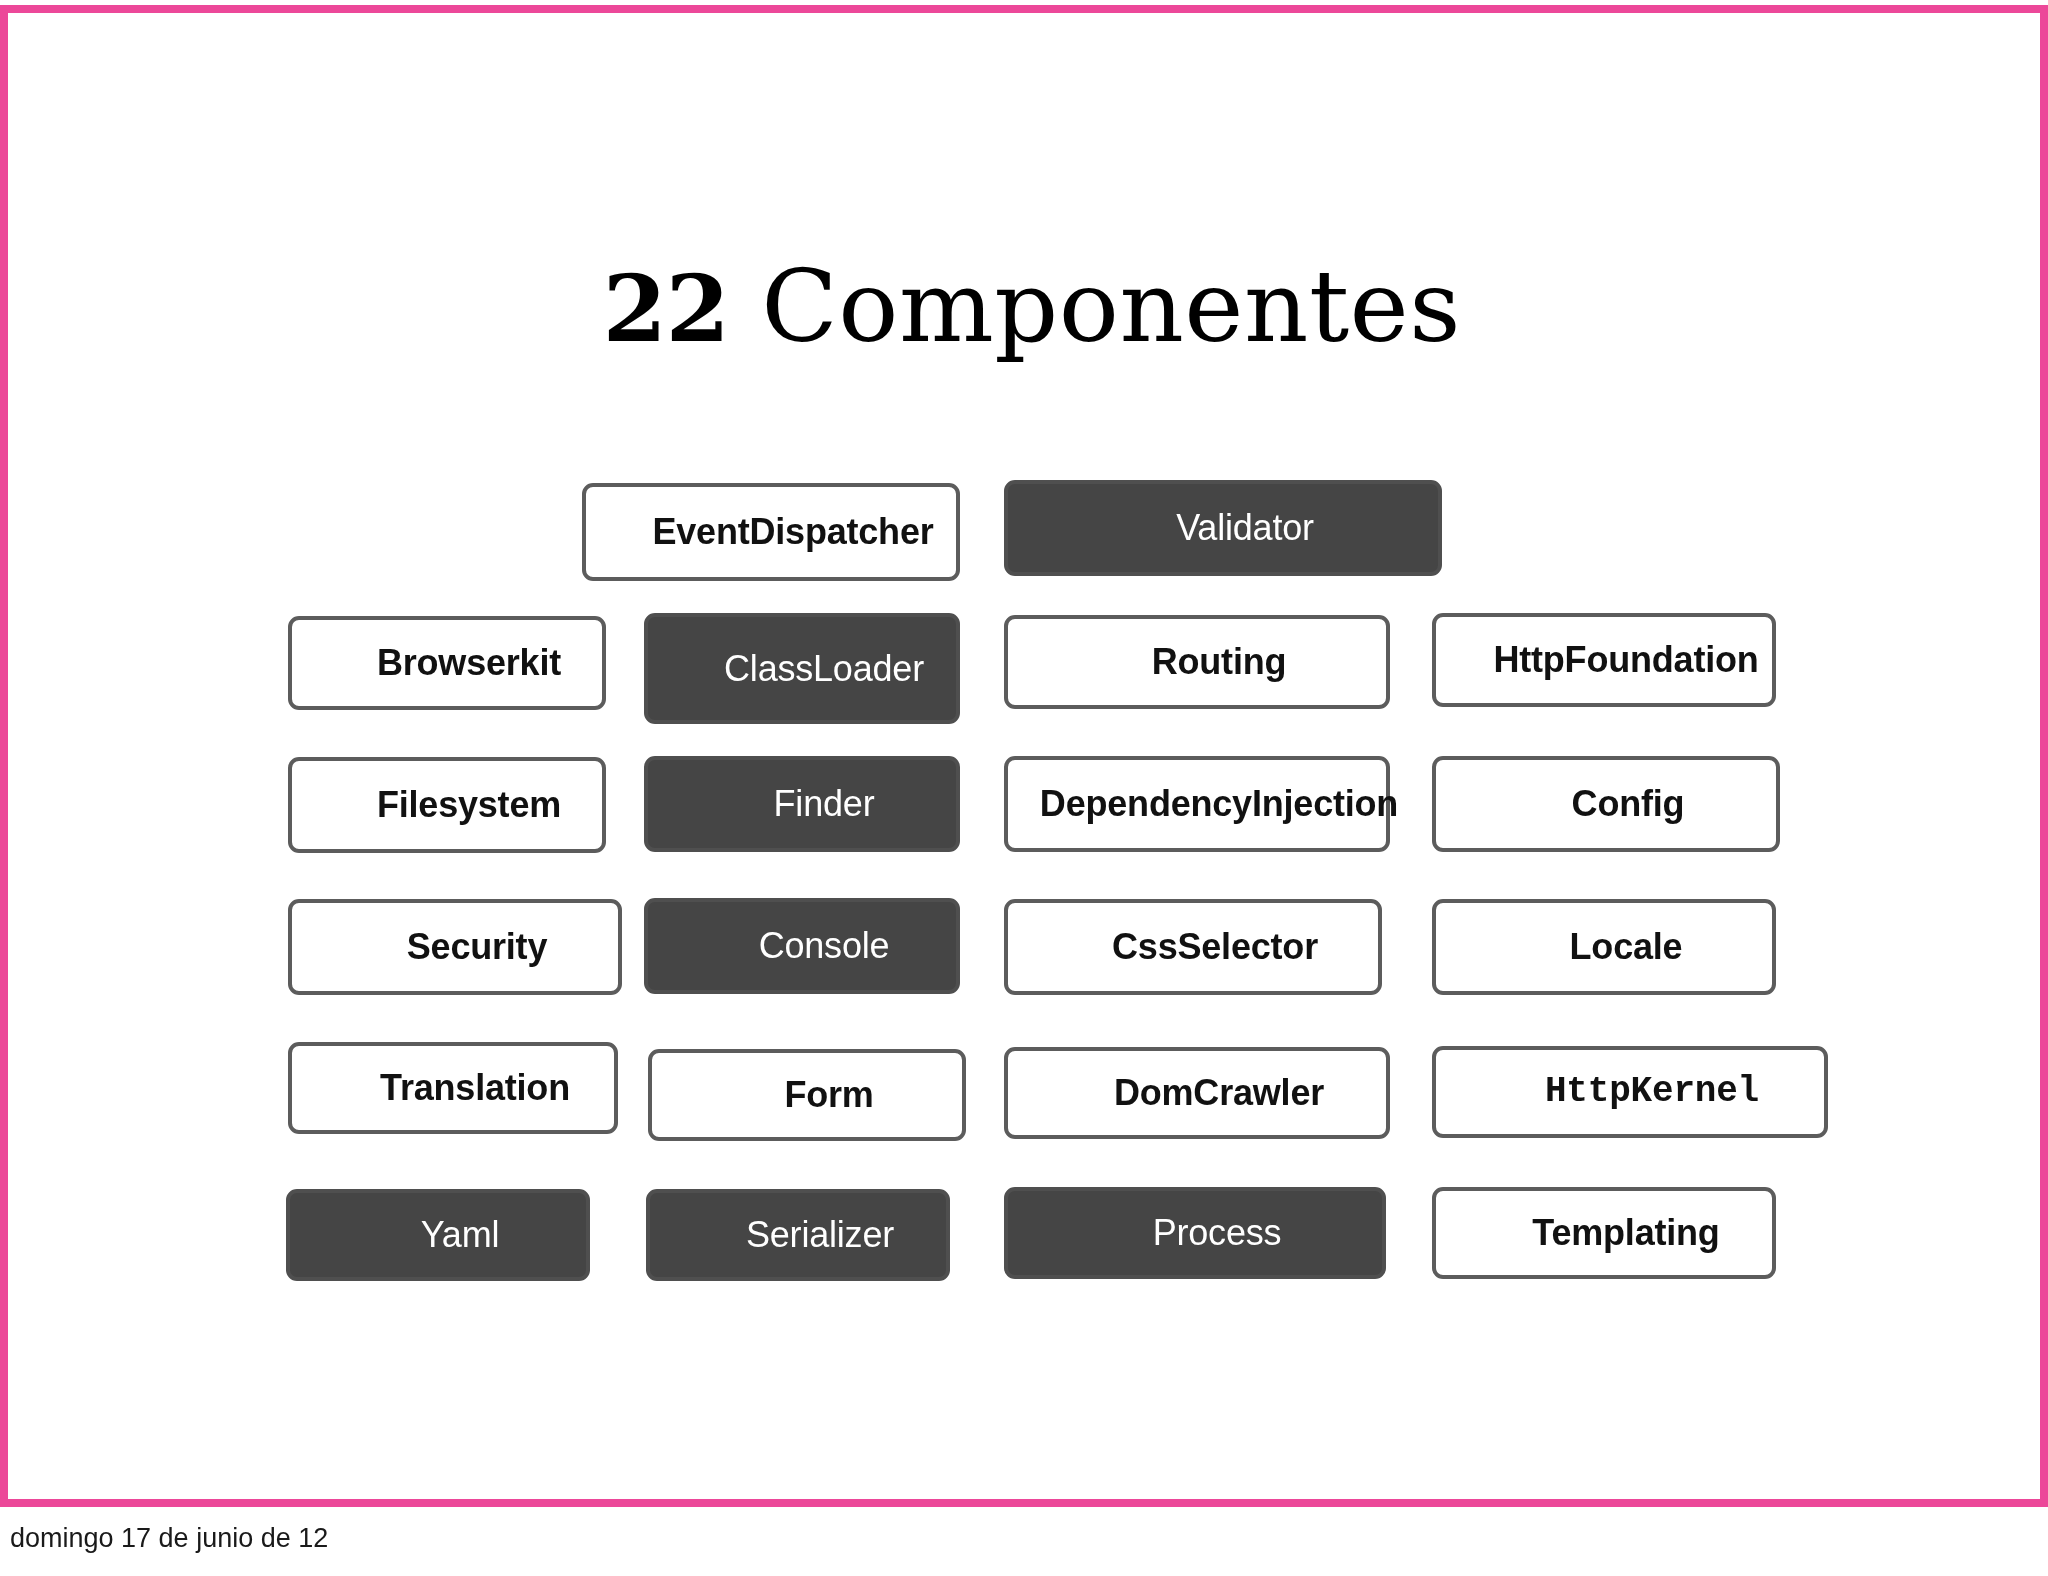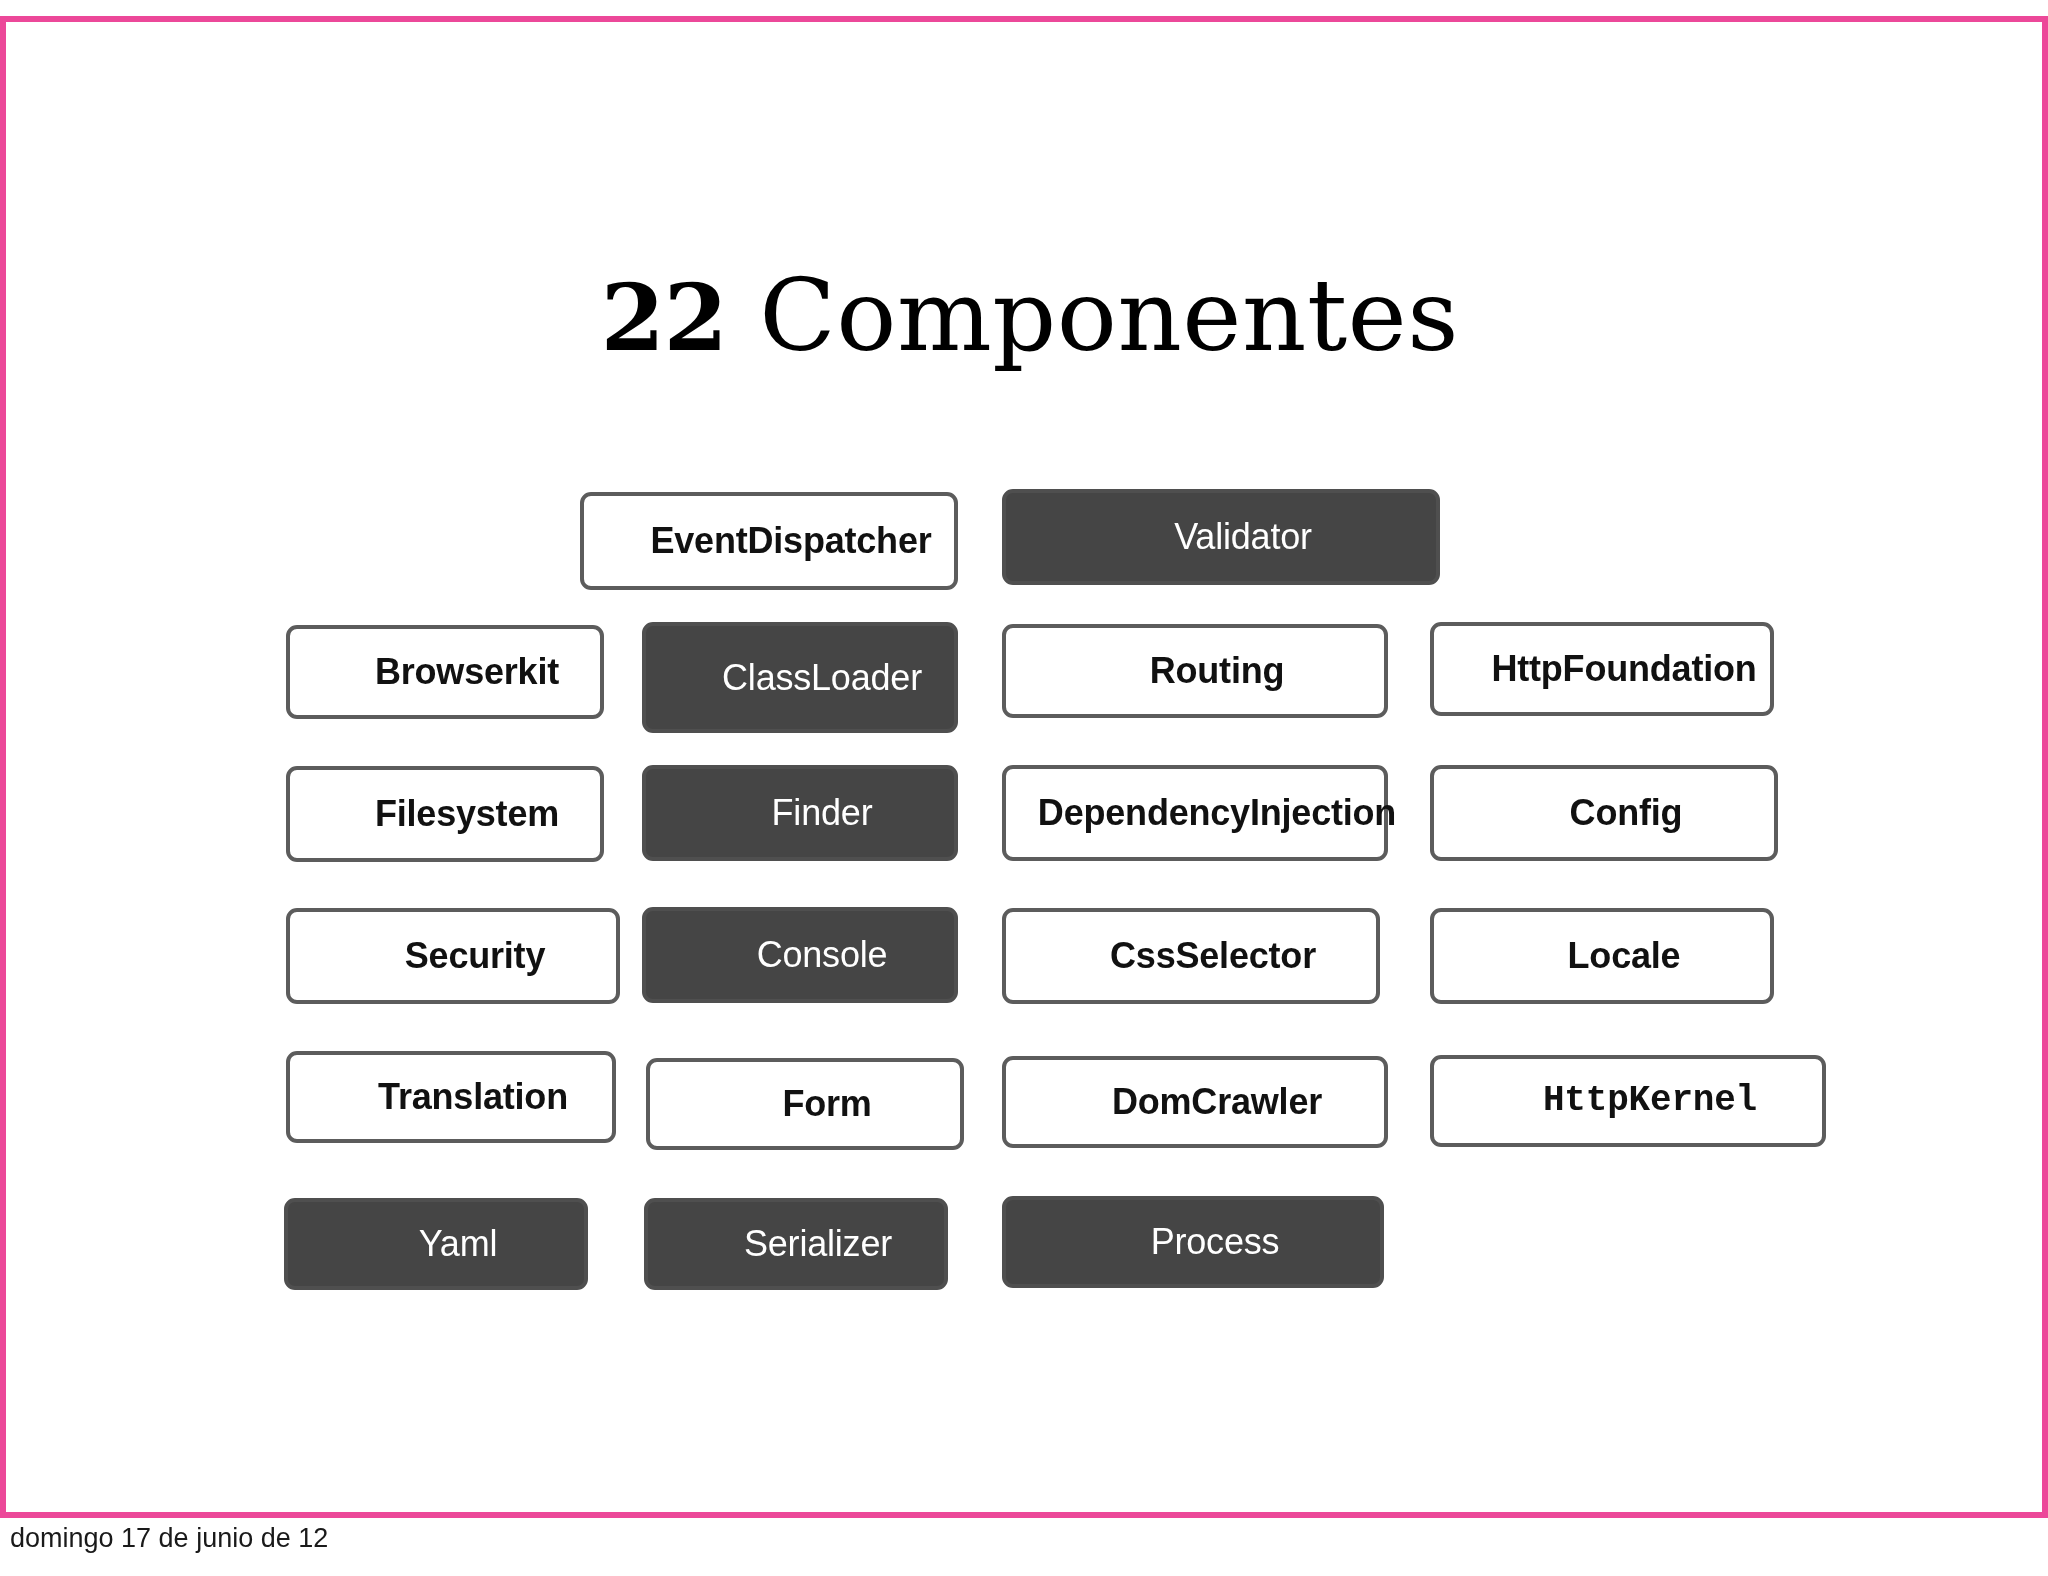--- a/index.html
+++ b/index.html
@@ -12,25 +12,25 @@
     height: 1576px;
     font-family: "Liberation Sans", sans-serif;
     overflow: hidden;
     position: relative;
   }
 
   
   #slide {
     position: absolute;
     left: 0;
-    top: 16px;
+    top: 5px;
     width: 2048px;
     height: 1502px;
     box-sizing: border-box;
-    border: 6px solid #ec4899;
+    border: 8px solid #ec4899;
     background: #ffffff;
   }
 
   
   #title {
     position: absolute;
     left: 0;
     top: 178px;
     width: 2048px;
     text-align: center;
@@ -166,17 +166,20 @@
       </div>
       <div class="box dark" style="left: 278px; top: 1176px; width: 304px; height: 92px;">
         <span>Yaml</span>
       </div>
       <div class="box dark" style="left: 638px; top: 1176px; width: 304px; height: 92px;">
         <span>Serializer</span>
       </div>
       <div class="box dark" style="left: 996px; top: 1174px; width: 382px; height: 92px;">
         <span>Process</span>
       </div>
+      <div class="box light" style="left: 1424px; top: 1174px; width: 344px; height: 92px;">
+        <span>Templating</span>
+      </div>
     </div>
 
 </div>
 
 <div id="footer">domingo 17 de junio de 12</div>
 
 </body></html>

